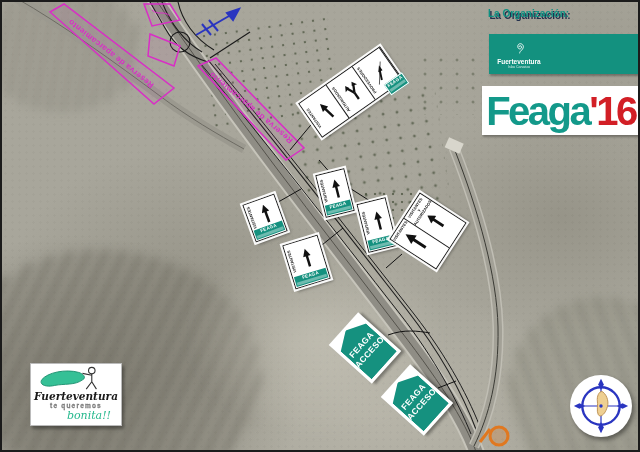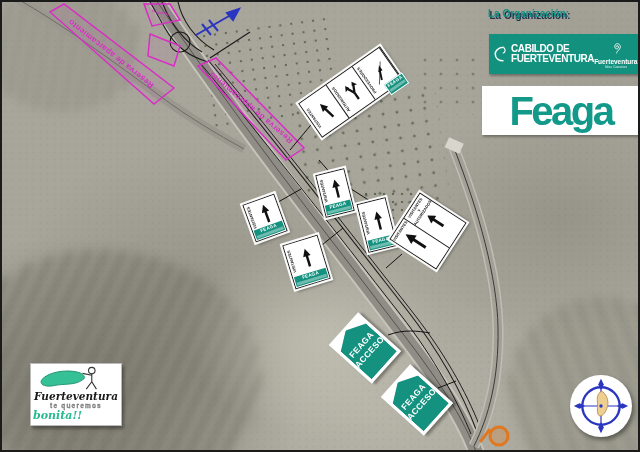--- a/index.html
+++ b/index.html
@@ -103,22 +103,22 @@
   .feaga-box .fname { font-size:40px; font-weight:800; letter-spacing:-2.5px; color:#13998a; line-height:44px; }
   .feaga-box .fyear { font-size:40px; font-weight:800; letter-spacing:-2.5px; color:#d21f26; line-height:44px; }
   
   .bonita-card { position:absolute; left:28px; top:361px; width:92px; height:63px;
     background:#fff; border:1px solid #bbb; box-shadow:2px 3px 3px rgba(0,0,0,.35);
     display:flex; flex-direction:column; padding:1px 2px; }
   .bonita-l1 { font-family:"DejaVu Serif", serif; font-style:italic; font-weight:bold;
     font-size:10.5px; line-height:11px; text-align:center; color:#1a1a1a; }
   .bonita-l2 { font-size:6.5px; letter-spacing:1.2px; color:#9a9a9a; font-weight:bold;
     text-align:center; line-height:8px; -webkit-text-stroke:.3px #666; }
-  .bonita-l3 { font-family:"DejaVu Serif", serif; font-style:italic; font-weight:bold;
-    font-size:11px; color:#27b98e; text-align:left; padding-right:8px; line-height:11px; }
+  .bonita-l3 { font-family:"DejaVu Serif", serif; font-style:italic; font-weight:normal;
+    font-size:11px; color:#27b98e; text-align:right; padding-right:8px; line-height:11px; }
   .compass { position:absolute; left:568px; top:373px; width:62px; height:62px;
     background:#fff; border-radius:50%; box-shadow:2px 3px 4px rgba(0,0,0,.4);
     display:flex; align-items:center; justify-content:center; }
 </style>
 </head>
 <body>
 
 <div class="canvas">
 
   <div class="terrain"></div>
@@ -320,41 +320,32 @@
   <div class="acceso-card" style="left:393px; top:369px; transform:rotate(-48deg);">
     <div class="acceso">
       <span>FEAGA</span>
       <span>ACCESO</span>
     </div>
   </div>
 
   <div class="org-title">La Organización:</div>
 
   <div class="cabildo-banner">
-    <div class="cabildo-left">
-      <svg width="15" height="20" viewBox="0 0 20 24">
-        <path d="M14,3 C6,3 3,9 3,12 C3,18 8,21 14,21" stroke="#fff" fill="none" stroke-width="2"></path>
-        <path d="M14,3 C17,6 17,10 13,11" stroke="#fff" fill="none" stroke-width="1.5"></path>
-      </svg>
-      <div class="cabildo-text">
-        <span>CABILDO DE</span><br>
-        <span>FUERTEVENTURA</span>
-      </div>
-    </div>
     <div class="fv-brand">
       <svg width="16" height="15" viewBox="0 0 24 24">
         <path d="M12,13 C12,10 16,10 16,13 C16,17 10,17 10,12 C10,6 18,6 19,12 C19,15 17,17 15,19 C13.5,20.5 13,21.5 13,23" stroke="#fff" fill="none" stroke-width="1.4"></path>
       </svg>
       <span class="fv-name">Fuerteventura</span>
       <span class="fv-tag">Islas Canarias</span>
     </div>
   </div>
 
   <div class="feaga-box">
     <span class="fname">Feaga</span>
+      <span class="fyear">'16</span>
   </div>
 
   <div class="bonita-card">
     <svg width="86" height="26" viewBox="0 0 86 28">
       <path d="M6,16 C12,8 32,4 46,8 C52,10 54,14 50,16 C42,22 30,20 20,22 C12,24 3,22 6,16 Z" fill="#35c096" stroke="#1c8f6e" stroke-width="1"></path>
       <circle cx="60" cy="6" r="3.5" fill="none" stroke="#333" stroke-width="1.2"></circle>
       <path d="M60,9.5 L60,18 M60,18 L54,26 M60,18 L65,26 M60,11 L50,9" fill="none" stroke="#333" stroke-width="1.2"></path>
     </svg>
     <span class="bonita-l1">Fuerteventura</span>
     <span class="bonita-l2">te queremos</span>

